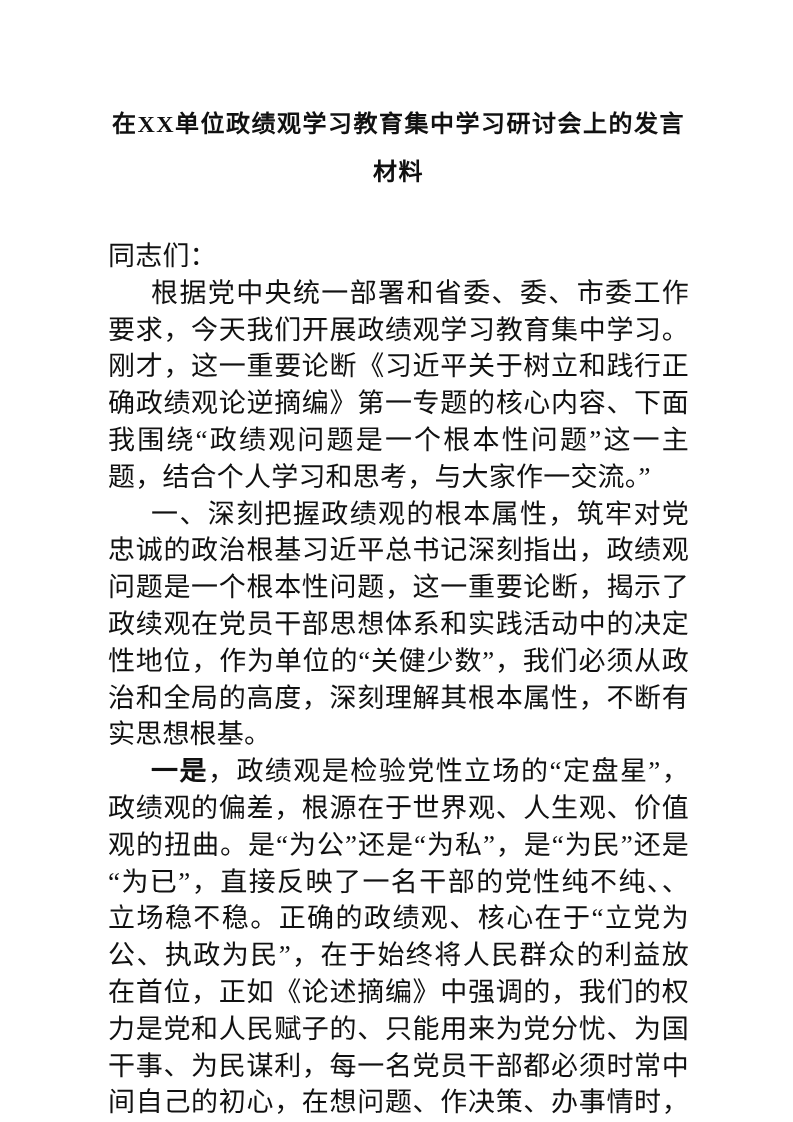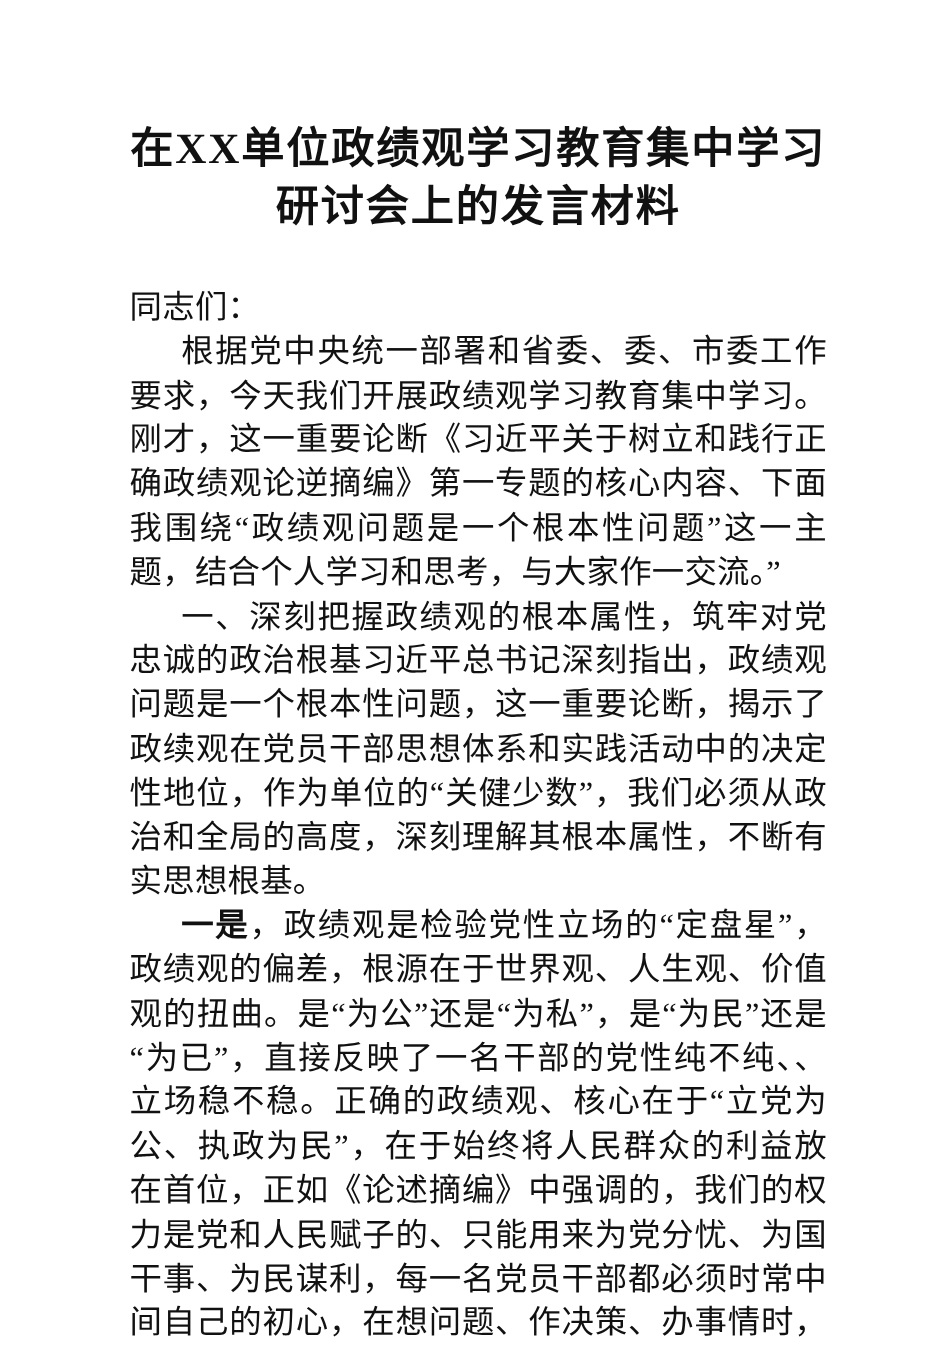--- a/index.html
+++ b/index.html
@@ -14,21 +14,21 @@
     margin: 0 auto;
     background: var(--page-bg, #ffffff);
     box-sizing: border-box;
     padding: 100px 104px 40px 108px;
     overflow: hidden;
     font-family: "Liberation Serif", "DejaVu Serif", serif;
     color: var(--text-color, #111111);
   }
   .doc-title {
     margin: 0 0 42px 0;
-    font-size: 36px;
+    font-size: 24px;
     font-weight: 700;
     line-height: 48px;
     letter-spacing: 1.5px;
     text-align: center;
     color: var(--text-color, #000000);
     font-family: "Liberation Serif", "DejaVu Serif", serif;
   }
   .doc-body {
     font-size: 27px;
     line-height: 36.8px;

